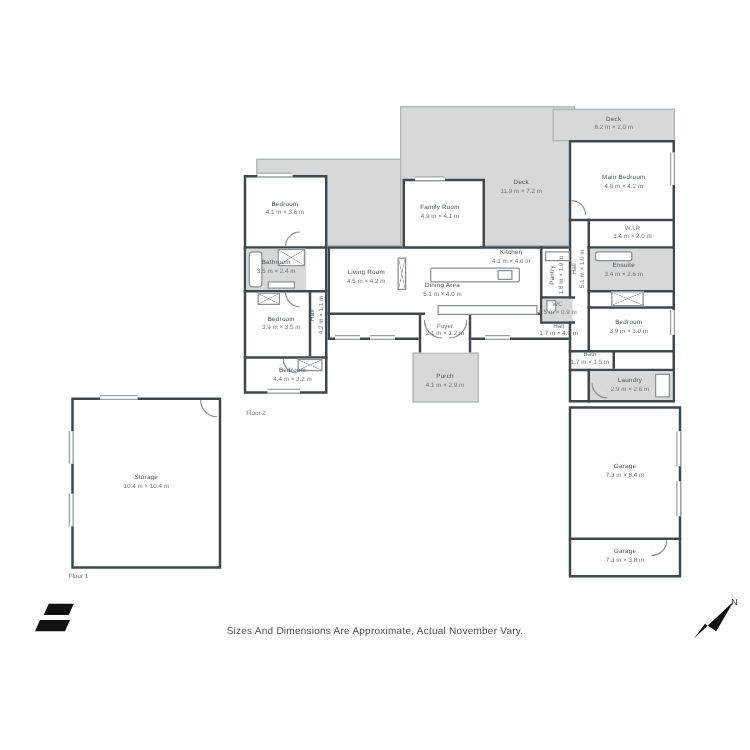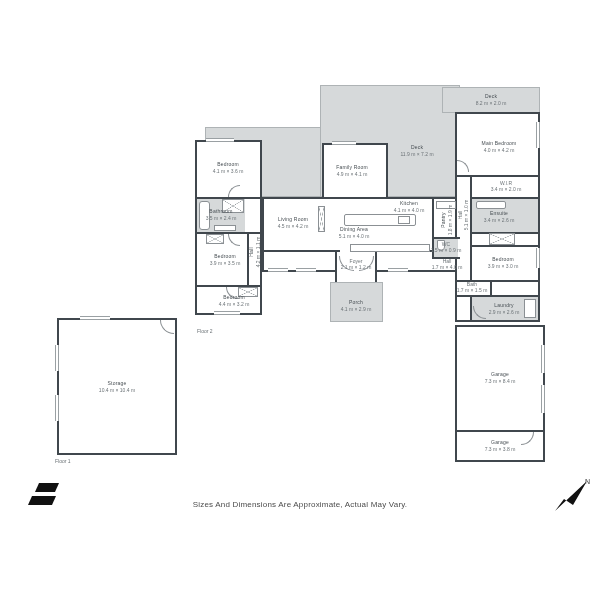--- a/index.html
+++ b/index.html
@@ -221,21 +221,21 @@
     <div class="rd">7.3 m × 3.8 m</div>
   </div>
   <div class="lab" style="left:117px;top:386px">
     <div class="rn">Storage</div>
     <div class="rd">10.4 m × 10.4 m</div>
   </div>
 
   <div class="small-note" style="left:197px;top:328px">Floor 2</div>
   <div class="small-note" style="left:55px;top:458px">Floor 1</div>
 
-  <div class="disclaimer">Sizes And Dimensions Are Approximate, Actual May Vary.</div>
+  <div class="disclaimer">Sizes And Dimensions Are Approximate, Actual November Vary.</div>
 
   <svg style="left:26px;top:480px" width="34" height="30" viewBox="0 0 34 30">
     <path d="M13 3 L33 3 L29 12 L9 12 Z" fill="#111111"></path>
     <path d="M6 16 L30 16 L26 25 L2 25 Z" fill="#111111"></path>
   </svg>
 
   <svg style="left:552px;top:474px" width="42" height="40" viewBox="0 0 42 40">
     <polygon points="3,37 35,7 21,31 12,25" fill="#111111"></polygon>
     <text x="33" y="10" font-size="7" fill="#333333" font-family="Liberation Sans, sans-serif">N</text>
   </svg>

